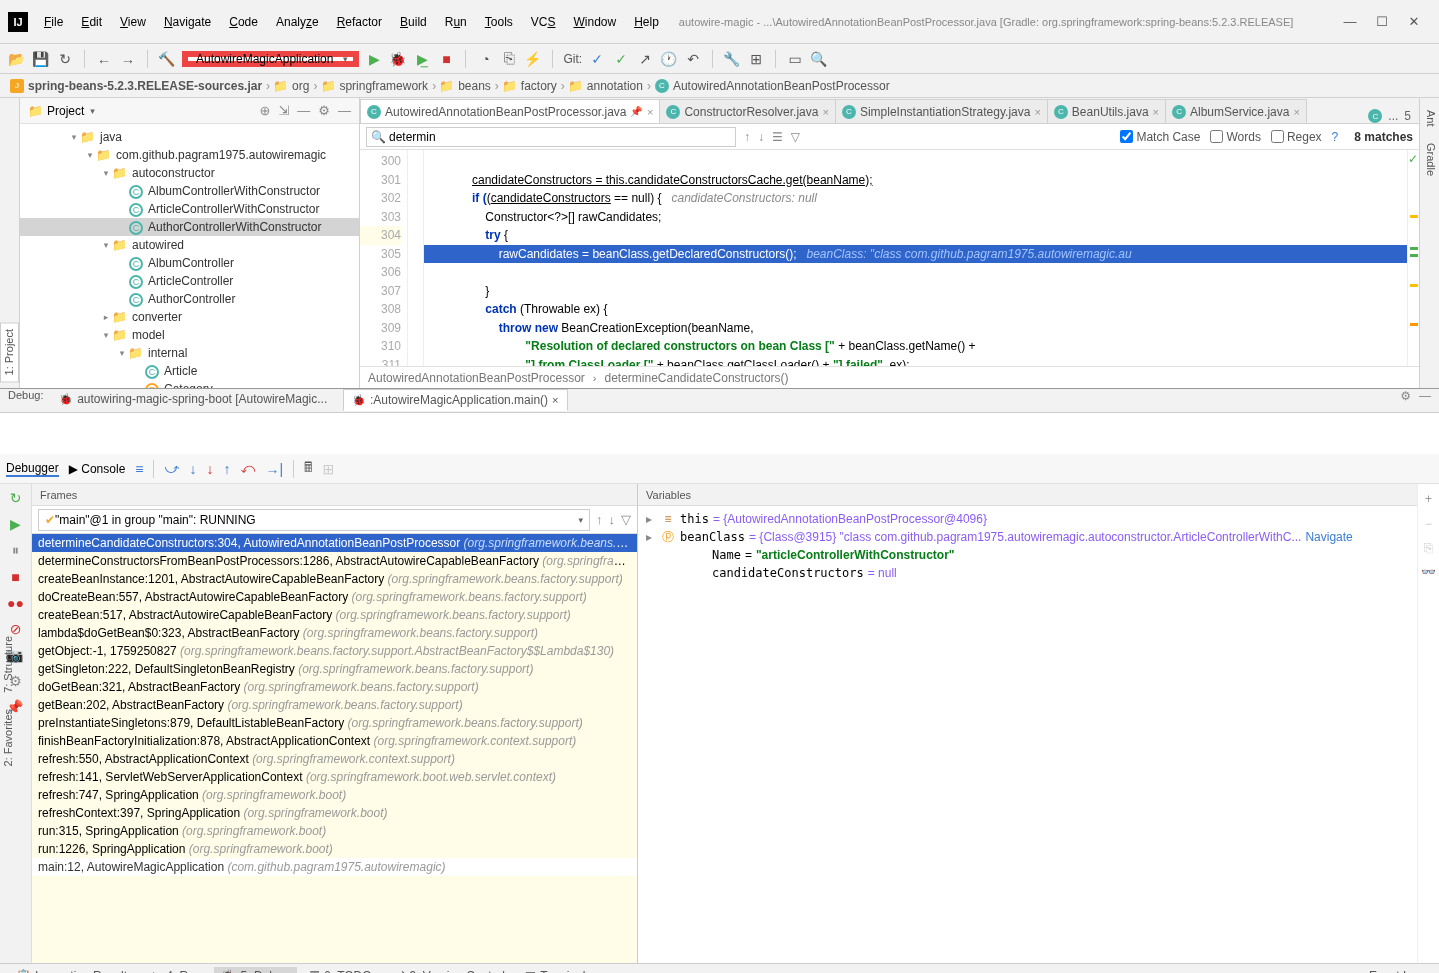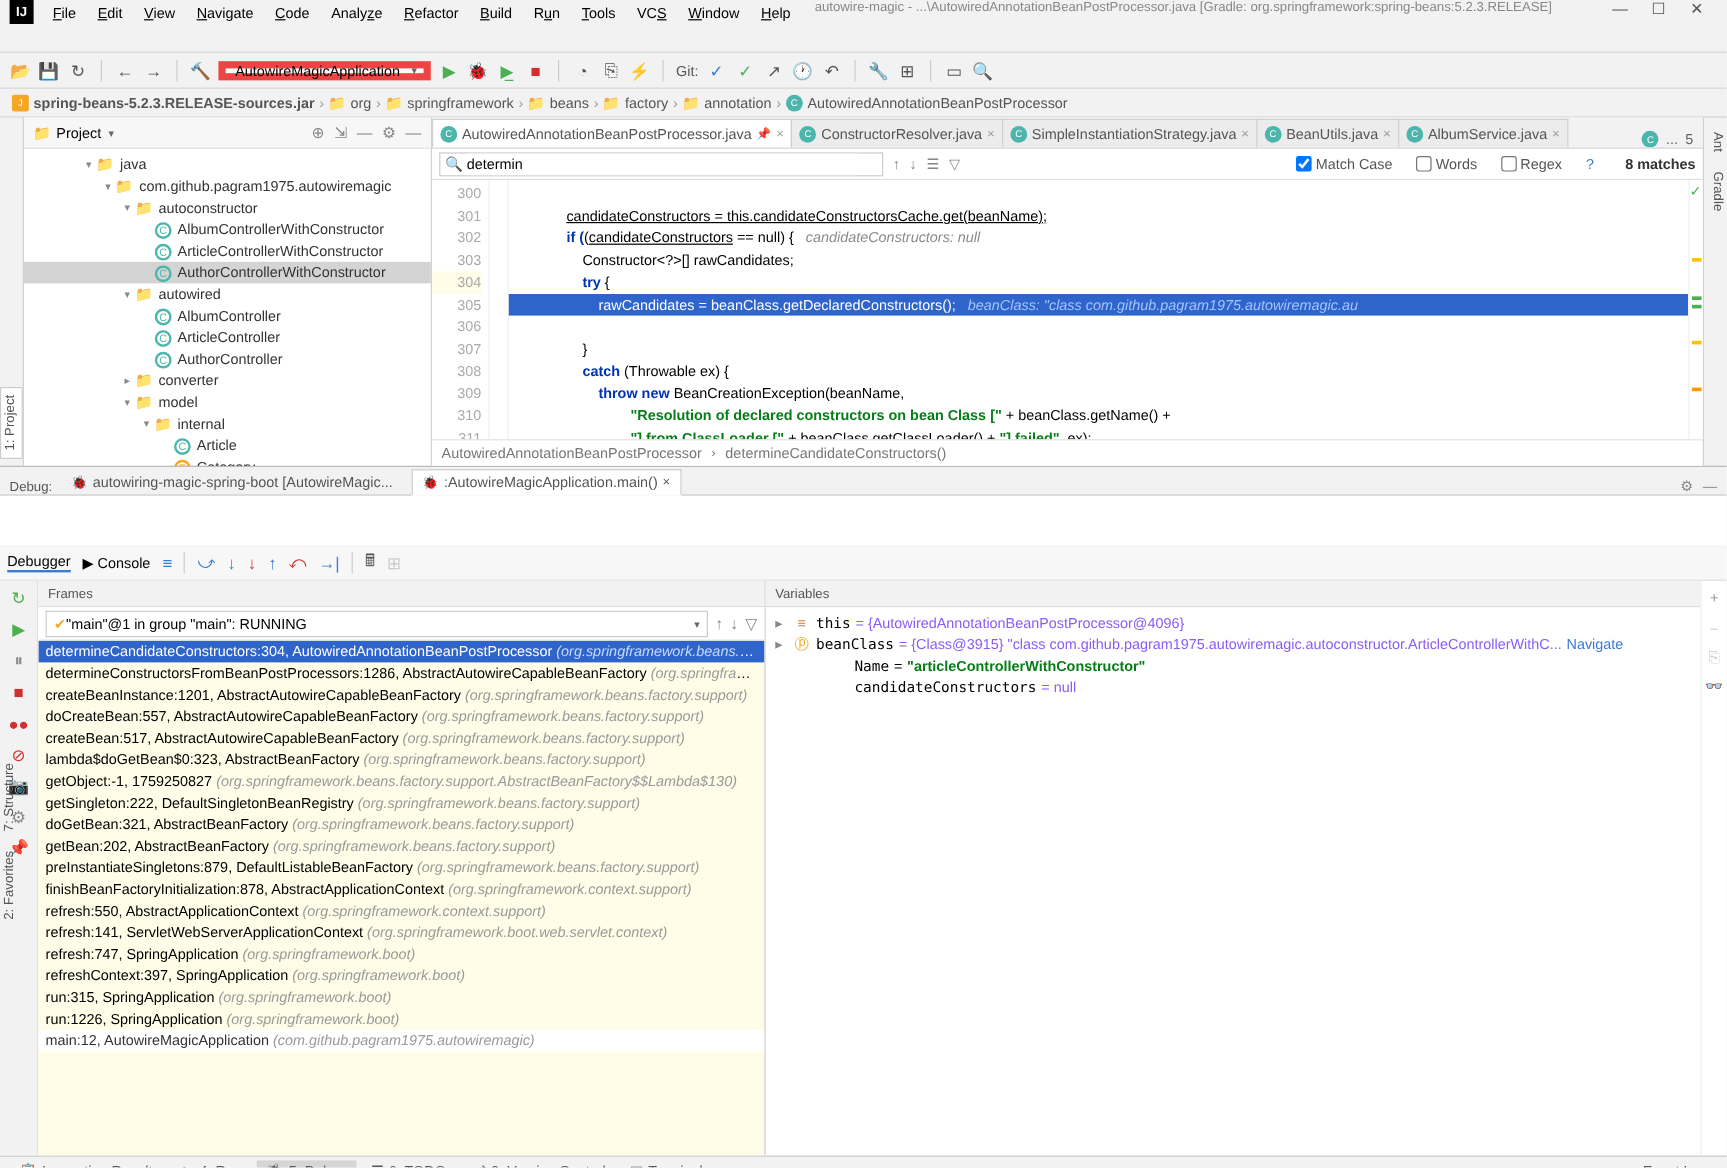--- a/index.html
+++ b/index.html
@@ -1,19 +1,19 @@
 <!DOCTYPE html>
 <html><head>
 <meta charset="utf-8">
 <style>
 * { margin: 0; padding: 0; box-sizing: border-box; font-family: "Segoe UI", Arial, sans-serif; font-size: 12px; }
 body { background: #f2f2f2; overflow: hidden; width: 1439px; height: 973px; }
 
 
-.titlebar { height: 44px; background: #f2f2f2; display: flex; border-bottom: 1px solid #d1d1d1; }
+.titlebar { height: 44px; background: #f2f2f2; display: flex; align-items: center; border-bottom: 1px solid #d1d1d1; }
 .titlebar .app-icon { width: 20px; height: 20px; background: #000; color: #fff; display: flex; align-items: center; justify-content: center; font-weight: bold; font-size: 11px; margin: 0 8px; }
 .titlebar .menu { display: flex; gap: 2px; }
 .titlebar .menu-item { padding: 4px 8px; cursor: default; }
 .titlebar .menu-item u { text-decoration: underline; }
 .titlebar .title-text { margin-left: 12px; color: #888; flex: 1; font-size: 11px; }
 .titlebar .win-controls { display: flex; gap: 18px; margin-right: 18px; }
 .titlebar .win-btn { width: 14px; text-align: center; color: #555; font-size: 13px; }
 
 
 .toolbar { height: 30px; background: #f2f2f2; display: flex; align-items: center; border-bottom: 1px solid #d1d1d1; padding: 0 8px; gap: 6px; }
@@ -65,42 +65,42 @@
 .etab.active { background: #fff; }
 .etab .close { color: #999; font-size: 11px; }
 .etab .pin { color: #888; font-size: 10px; }
 .editor-tabs .overflow { margin-left: auto; padding: 0 8px; color: #666; display:flex; gap:6px; align-items:center;}
 .find-bar { height: 26px; display: flex; align-items: center; border-bottom: 1px solid #e0e0e0; background: #fff; padding: 0 6px; gap: 8px; }
 .find-bar .find-input { flex:0 0 370px; border:1px solid #ccc; height:20px; padding:0 20px 0 22px; position:relative; }
 .find-bar .find-input .mag { position:absolute; left:4px; top:2px; color:#888;}
 .find-bar .find-input input { border:none; width:100%; height:100%; outline:none; font-size:12px;}
 .find-bar .arrow { color:#888; font-size:12px; }
 .find-bar .filter-icon { color:#888;}
-.find-bar .opts { margin-left: auto; display:flex; gap:20px; font-size:11px; color:#555;}
+.find-bar .opts { margin-left: auto; display:flex; gap:10px; font-size:11px; color:#555;}
 .find-bar .chk { display:flex; align-items:center; gap:3px;}
 .find-bar .matches { font-weight:bold; color:#333; margin-left:6px;}
 .editor-body { flex:1; display:flex; overflow:hidden; font-family:"Consolas","Courier New",monospace; font-size:12px; position:relative;}
 .lnums { width: 48px; text-align: right; color: #aaa; padding: 2px 6px 2px 0; background: #fff; border-right:1px solid #eee; line-height:18.5px;}
 .fold-col { width:16px; border-right:1px solid #eee;}
 .code { flex:1; padding: 2px 0 2px 8px; line-height:18.5px; white-space:pre; overflow:hidden; position:relative;}
 .code .ln { height:18.5px; }
 .hl-exec { background: #2f65ca; color: #fff; display:block; margin-left:-60px; padding-left:60px;}
 .hl-exec .cm { color: #a3c4ff; font-style:italic;}
 .gutter-current { background:#fffde7;}
 .kw { color:#0033b3; font-weight:bold;}
 .str { color:#067d17; font-weight:bold;}
 .cm { color:#8a8a8a; font-style:italic;}
 .breadcrumb-editor { height:22px; border-top:1px solid #e0e0e0; display:flex; align-items:center; padding:0 80px 0 8px; gap:8px; font-size:11px; color:#777; background:#fff;}
 .err-stripe { width:12px; background:#fff; border-left:1px solid #eee; position:relative;}
 .err-mark { position:absolute; right:1px; width:8px; height:3px;}
 .err-mark.g{background:#4caf50;} .err-mark.y{background:#ffc107;} .err-mark.o{background:#ff9800;}
 
 
 .debug-panel { border-top:1px solid #999; background:#fff; height:575px; display:flex; flex-direction:column;}
-.debug-tabs { height:24px; display:flex; align-items:flex-end; background:#f2f2f2; border-bottom:1px solid #ccc; padding:0 8px; gap:8px;}
+.debug-tabs { height:24px; display:flex; align-items:flex-start; background:#f2f2f2; border-bottom:1px solid #ccc; padding:0 8px; gap:8px;}
 .debug-tabs .dlabel { color:#555; font-size:11px;}
 .debug-tabs .dtab { padding:3px 8px; font-size:11px; color:#555; display:flex; align-items:center; gap:4px;}
 .debug-tabs .dtab.active { background:#fff; border:1px solid #ccc; border-bottom-color:#fff; margin-bottom:-1px;}
 .debug-tabs .right { margin-left:auto; display:flex; gap:8px; color:#888;}
 .debug-toolbar { height:30px; display:flex; align-items:center; background:#f7f7f7; border-bottom:1px solid #e0e0e0; padding:0 6px; gap:10px;margin-top:41px;}
 .debug-toolbar .sep { width:1px; height:18px; background:#ccc;}
 .debug-toolbar .dicon { color:#555; font-size:14px;}
 .debug-body { flex:1; display:flex; overflow:hidden;}
 .debug-left-icons { width:32px; background:#f2f2f2; border-right:1px solid #ddd; display:flex; flex-direction:column; align-items:center; gap:10px; padding-top:6px;}
 .debug-left-icons .licon { font-size:14px; color:#888;}

